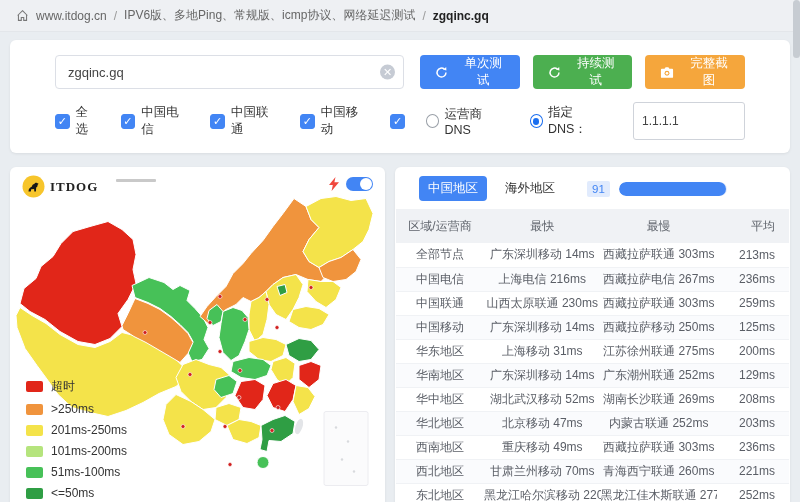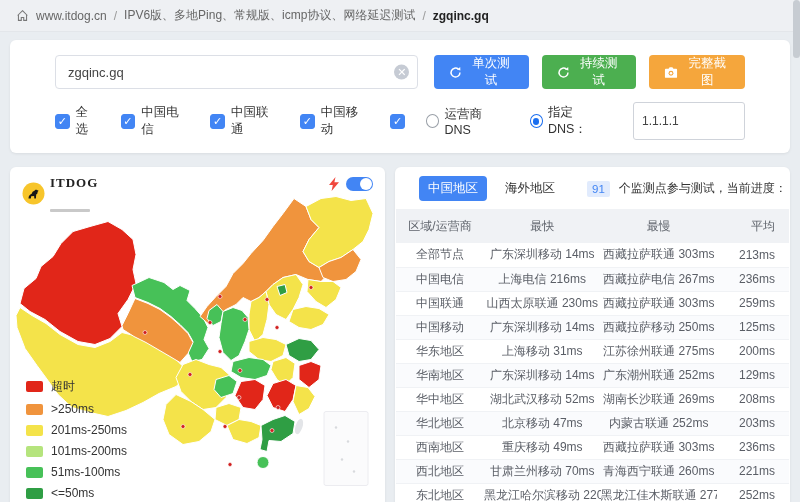--- a/index.html
+++ b/index.html
@@ -18,21 +18,21 @@
 
   
   .search-card { padding:15px 45px 13px; }
   .search-row { display:flex; align-items:center; }
   .input-wrap { position:relative; width:388px; }
   .input-wrap input { width:100%; height:34px; border:1px solid #dcdfe6; border-radius:4px;
     padding:0 32px 0 12px; font-size:13px; color:#444; outline:none; font-family:inherit; }
   .clear-btn { position:absolute; right:9px; top:50%; transform:translateY(-50%); width:15px; height:15px;
     border-radius:50%; background:#c6cbd4; color:#fff; font-size:11px; line-height:15px; text-align:center; cursor:pointer; }
   .btn { height:34px; border:none; border-radius:4px; color:#fff; font-size:12.5px; font-family:inherit;
-    display:inline-flex; align-items:center; gap:6px; padding:0 15px; cursor:pointer; }
+    display:inline-flex; align-items:center; gap:14px; padding:0 15px; cursor:pointer; }
   .btn svg { flex:0 0 auto; }
   .btn-blue { background:#4285f4; margin-left:16px; }
   .btn-green { background:#4caf50; margin-left:13px; }
   .btn-orange { background:#f5a63c; margin-left:13px; }
 
   
   .filter-row { display:flex; align-items:center; margin-top:13px; font-size:12.5px; color:#333; }
   .cb { display:inline-flex; align-items:center; gap:6px; margin-right:21px; cursor:pointer; }
   .cb-box { width:15px; height:15px; border-radius:3px; background:#fff; border:1px solid #b8bcc4;
     display:inline-flex; align-items:center; justify-content:center; }
@@ -45,21 +45,21 @@
   .radio-dot.on::after { content:""; position:absolute; inset:2.5px; border-radius:50%; background:#1a6ef0; }
   .dns-input { width:112px; height:26px; border:1px solid #cfd3da; border-radius:3px; padding:18px 8px;
     font-size:12px; color:#444; outline:none; font-family:inherit; }
 
   
   .cols { display:flex; gap:10px; margin-top:14px; }
 
   
   .map-card { width:375px; height:345px; position:relative; overflow:hidden; }
   .map-logo { position:absolute; top:8px; left:12px; display:flex; align-items:center; gap:5px; z-index:3; }
-  .logo-texts { display:flex; flex-direction:column; gap:18px; }
+  .logo-texts { display:flex; flex-direction:row; gap:18px; }
   .logo-name { font-size:13px; font-weight:bold; color:#222; font-family:"Liberation Serif","DejaVu Serif",serif; letter-spacing:1px; }
   .logo-subbar { width:40px; height:3px; background:#c9c9c9; border-radius:1px; }
   .map-tools { position:absolute; top:10px; right:12px; display:flex; align-items:center; gap:7px; z-index:3; }
   .toggle { width:27px; height:14px; border-radius:7px; background:#4285f4; position:relative; cursor:pointer; }
   .toggle-knob { position:absolute; right:1px; top:1px; width:12px; height:12px; border-radius:50%; background:#fff; }
   .map-svg { position:absolute; inset:0; width:100%; height:100%; z-index:1; }
   .map-legend { position:absolute; left:16px; bottom:12px; z-index:3; display:flex; flex-direction:column; gap:7px; }
   .legend-row { display:flex; align-items:center; gap:8px; }
   .legend-swatch { width:17px; height:11px; border-radius:2px; display:inline-block; }
   .legend-label { font-size:12px; color:#333; }
@@ -276,21 +276,20 @@
             <span class="legend-label">&lt;=50ms</span>
           </div>
         </div>
     </div>
 
     <div class="card results-card">
       <div class="results-head">
         <span class="tab active">中国地区</span>
         <span class="tab">海外地区</span>
         <span class="monitor-badge">91</span>
-        <span class="monitor-text">个监测点参与测试，当前进度：</span>
         <span class="progress">
           <span class="progress-fill" style="width: 99%;">
             
           </span>
         </span>
 
       </div>
       <table class="results">
         <thead>
             <tr>

